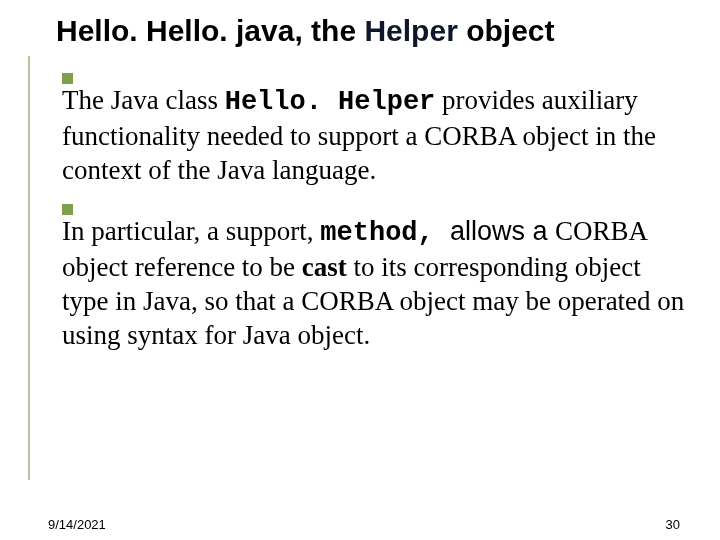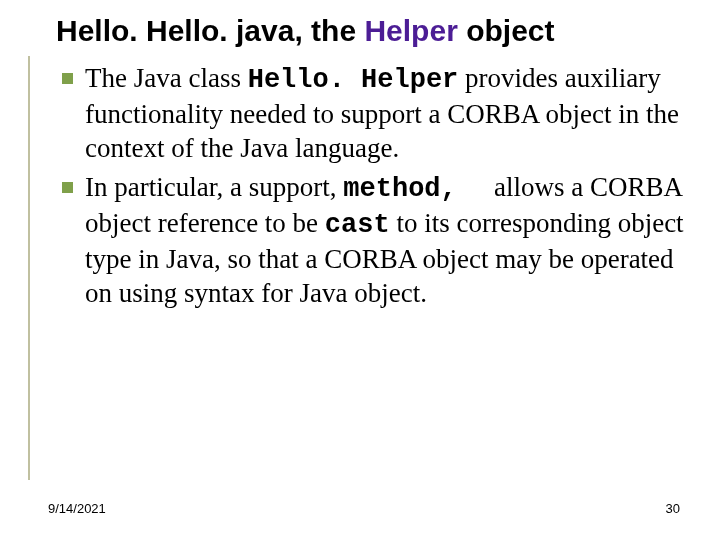--- a/index.html
+++ b/index.html
@@ -20,56 +20,56 @@
   }
   .title {
     font-family: Arial, Helvetica, sans-serif;
     font-weight: 700;
     font-size: 30px;
     color: #000;
     margin-left: 16px;
     margin-bottom: 14px;
     white-space: nowrap;
   }
-  .title .green { color: #4c1d95; }
+  .title .green { color: #0f172a; }
   .bullets {
     margin-left: 22px;
   }
   .item {
     display: flex;
     align-items: flex-start;
     margin-bottom: 6px;
+    flex-direction: column;
   }
   .bullet {
     width: 11px;
     height: 11px;
     background: #7fa04a;
     margin-top: 11px;
     margin-right: 12px;
     flex: 0 0 auto;
   }
   .body-text {
     font-size: 27px;
     line-height: 1.25;
     color: #000;
   }
   .mono {
     font-family: "Courier New", Courier, monospace;
     font-weight: 700;
   }
   .mono-plain {
-    font-family: Liberation Serif, serif;
-    margin-left: 21px;
+    font-family: Liberation Sans, sans-serif;
   }
-  .bold { font-weight: 700; font-family: Liberation Mono, monospace; }
+  .bold { font-weight: 700; }
   .footer {
     position: absolute;
     left: 48px;
     right: 40px;
-    bottom: 24px;
+    bottom: 8px;
     display: flex;
     justify-content: space-between;
     font-family: Arial, Helvetica, sans-serif;
     font-size: 13px;
     color: #000;
   }
 </style>
 </head>
 <body>
 

